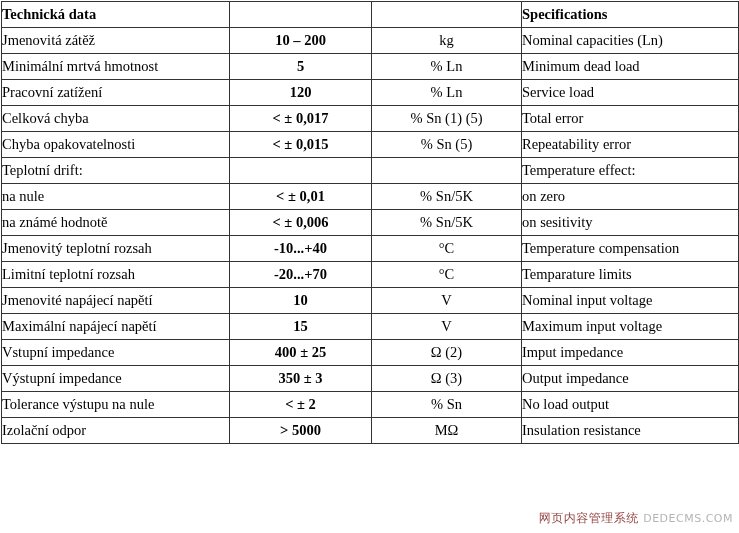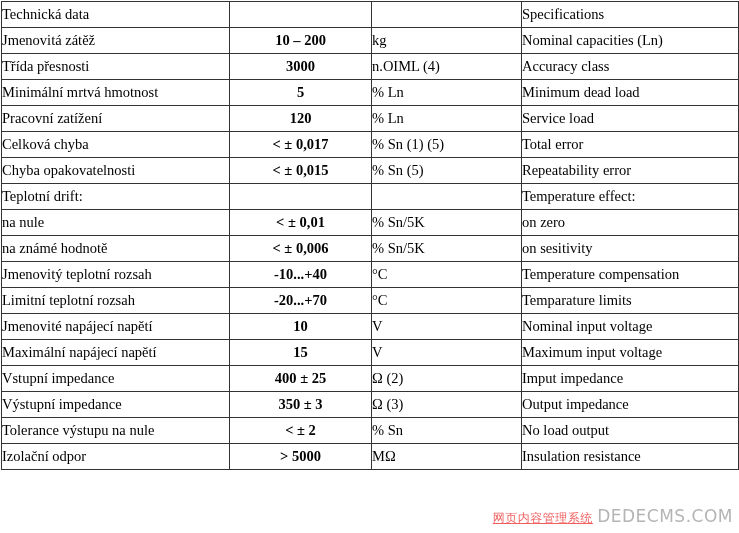--- a/index.html
+++ b/index.html
@@ -30,46 +30,46 @@
     background: #ffffff;
   }
   
   col.c-cz    { width: 228px; }
   col.c-val   { width: 142px; }
   col.c-unit  { width: 150px; }
   col.c-en    { width: 217px; }
 
   td.cz   { padding-left: 9px; text-align: left; }
   td.val  { text-align: center; font-weight: bold; }
-  td.unit { text-align: left; }
+  td.unit { text-align: center; }
   td.en   { padding-left: 9px; text-align: left; }
 
   tr.header td {
     background: #d3d3d3;
-    font-weight: normal;
+    font-weight: bold;
   }
   tr.header td.val, tr.header td.unit {
     background: #ffffff;
   }
   td.indent { padding-left: 22px; }
 
   
   #watermark {
     position: absolute;
     right: 6px;
     bottom: 6px;
     font-family: "DejaVu Sans", sans-serif;
     font-size: 12px;
     color: #9a9a9a;
     letter-spacing: 0.5px;
     pointer-events: none;
     opacity: 0.85;
   }
-  #watermark .cjk { color: #ef4444; text-decoration: underline; }
-  #watermark .lat { color: #a8a8a8; font-size: 17px; }
+  #watermark .cjk { color: #7f1d1d; }
+  #watermark .lat { color: #a8a8a8; font-size: 11px; }
 </style>
 </head>
 <body>
 
 <table id="spec-table">
   <colgroup>
     <col class="c-cz">
       <col class="c-val">
       <col class="c-unit">
       <col class="c-en">
@@ -79,26 +79,20 @@
         <td class="cz">Technická data</td>
         <td class="val"></td>
         <td class="unit"></td>
         <td class="en">Specifications</td>
       </tr>
       <tr>
         <td class="cz">Jmenovitá zátěž</td>
         <td class="val">10 – 200</td>
         <td class="unit">kg</td>
         <td class="en">Nominal capacities (Ln)</td>
-      </tr>
-      <tr>
-        <td class="cz">Třída přesnosti</td>
-        <td class="val">3000</td>
-        <td class="unit">n.OIML (4)</td>
-        <td class="en">Accuracy class</td>
       </tr>
       <tr>
         <td class="cz">Minimální mrtvá hmotnost</td>
         <td class="val">5</td>
         <td class="unit">% Ln</td>
         <td class="en">Minimum dead load</td>
       </tr>
       <tr>
         <td class="cz indent">Pracovní zatížení</td>
         <td class="val">120</td>

